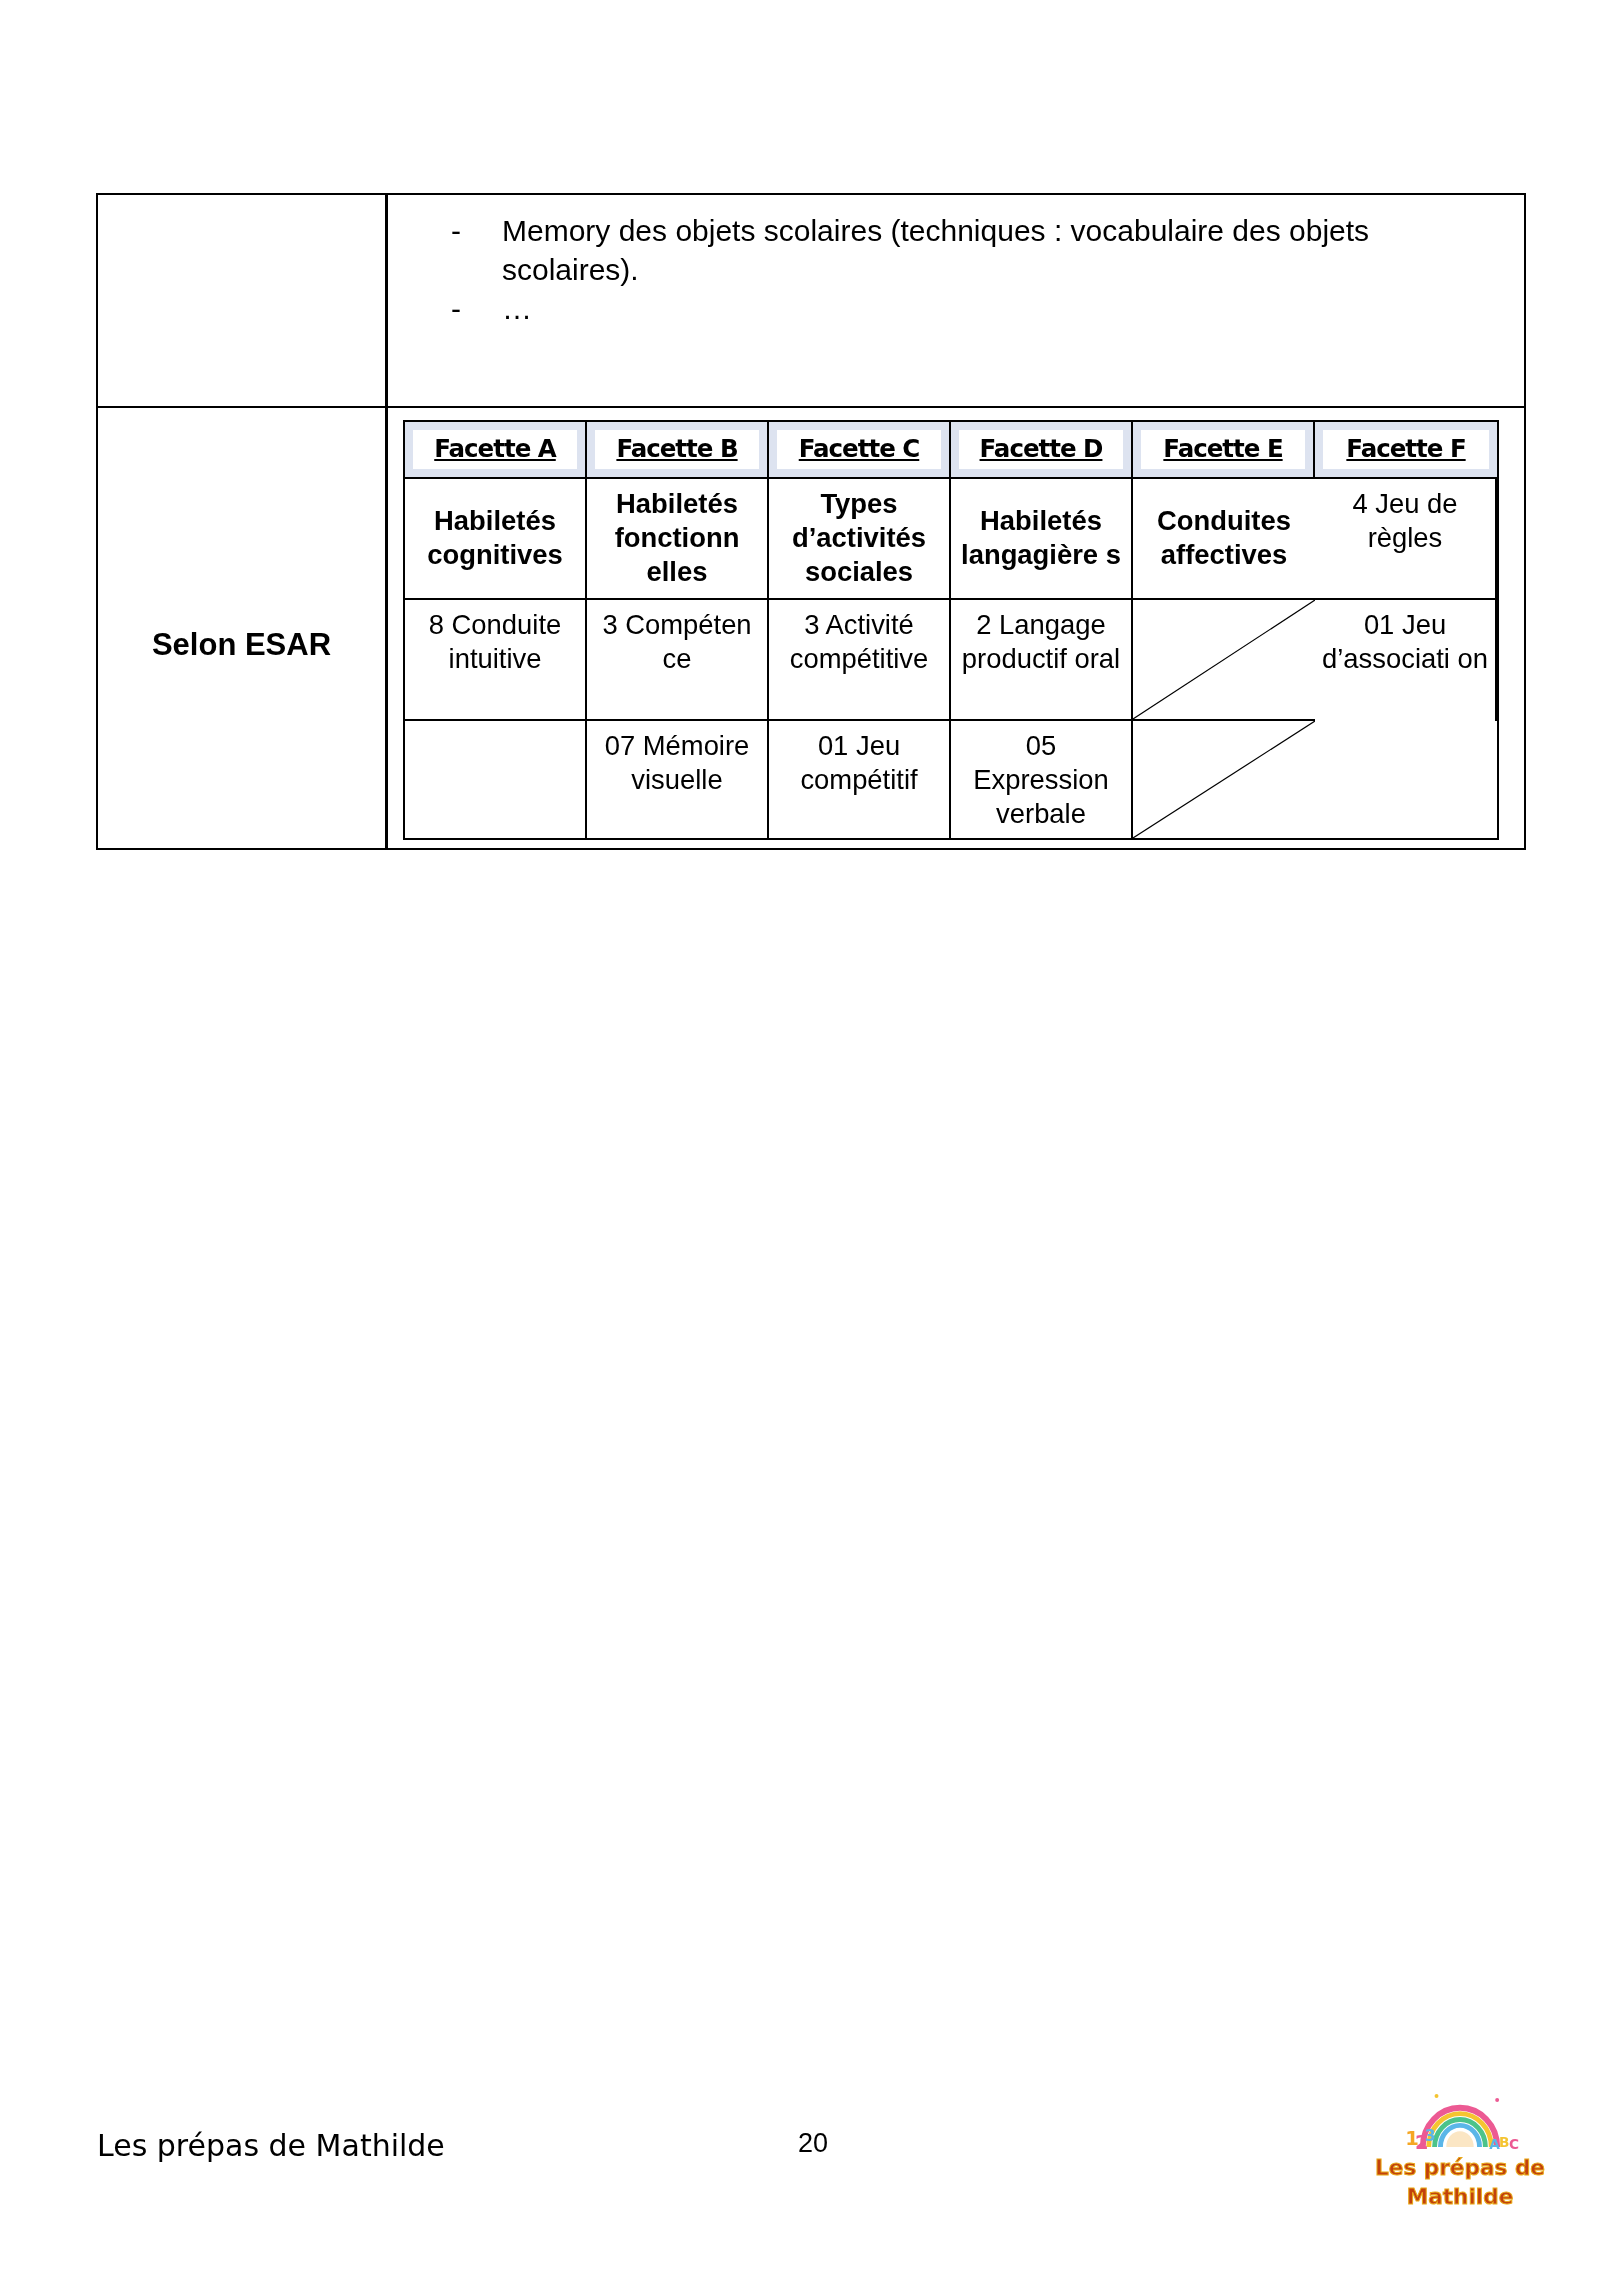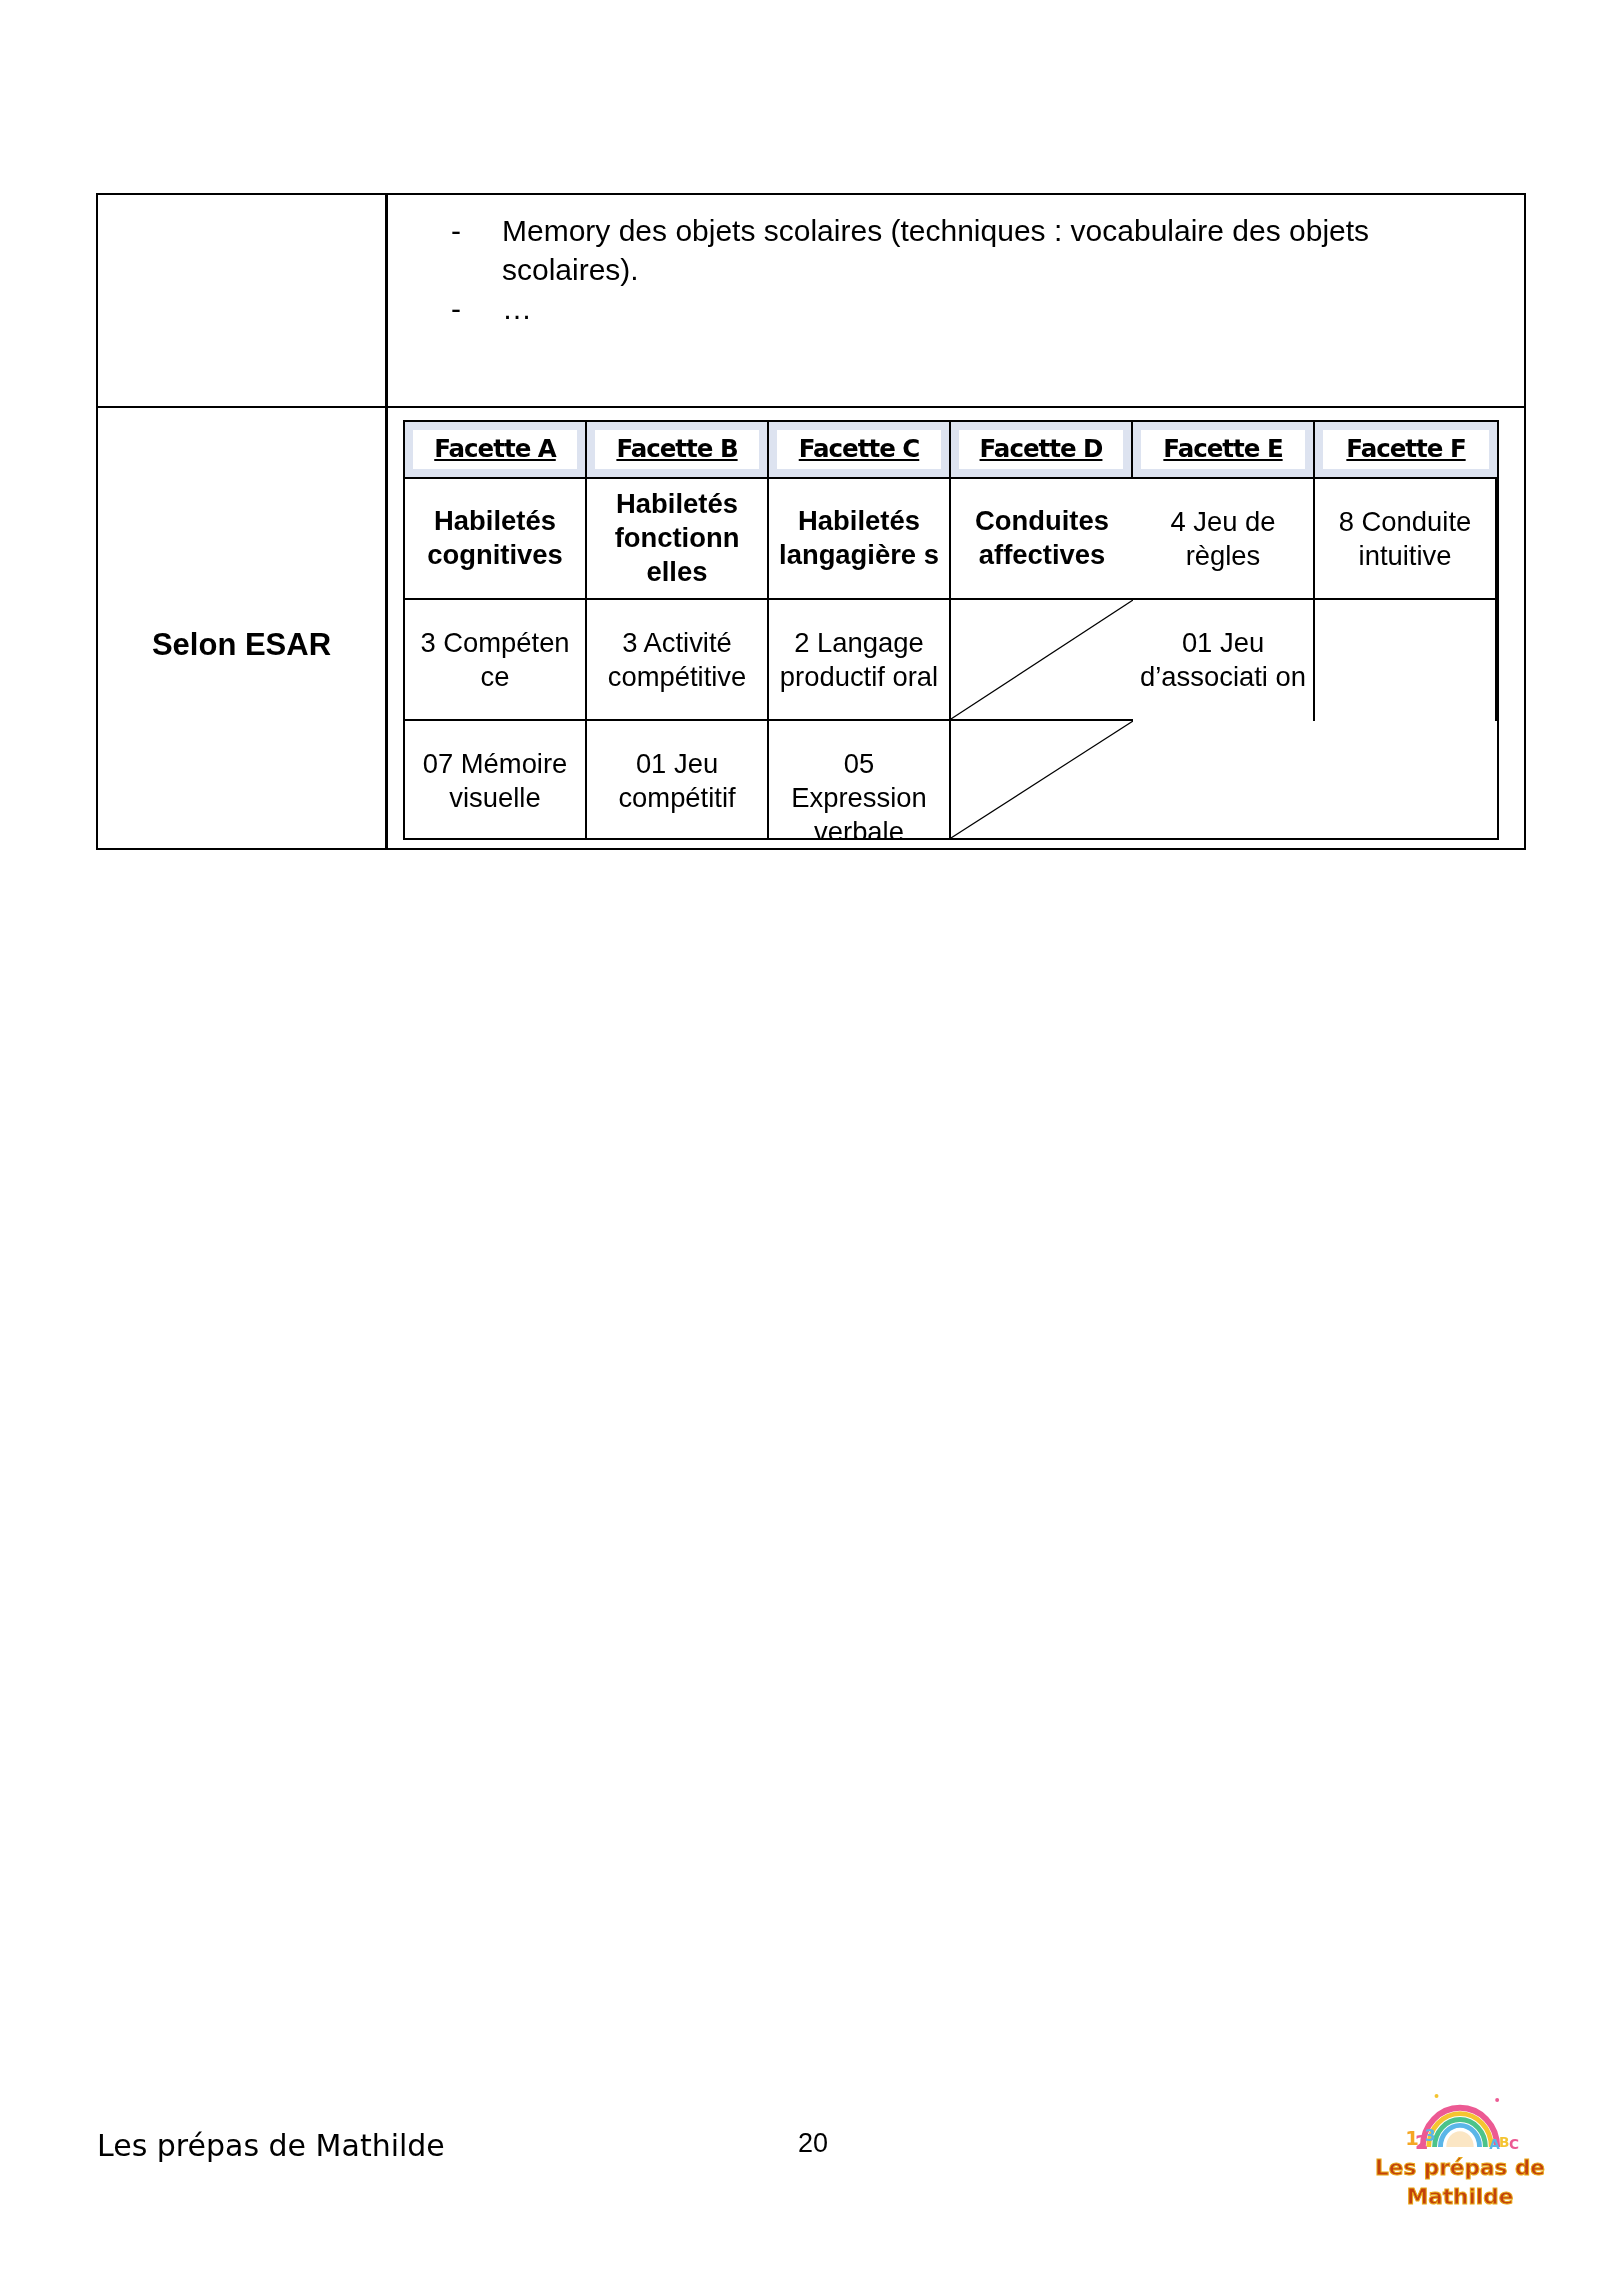--- a/index.html
+++ b/index.html
@@ -28,21 +28,21 @@
     .cell { border-right: 2px solid #000; border-bottom: 2px solid #000; box-sizing: border-box;
             display: flex; justify-content: center; text-align: center; font-size: 27.4px; line-height: 34px;
             padding: 3.9px 5.9px; position: relative; overflow: hidden; }
     .cell.last-col { border-right: none; }
     .cell.last-row { border-bottom: none; }
     .cell.head { background: #dde3f0; align-items: center; padding: 8px; border-bottom: 2.9px solid #000; }
     .head-inner { background: #fff; width: 100%; height: 100%; display: flex; align-items: center;
                   justify-content: center; font-family: "DejaVu Sans", sans-serif; font-weight: bold;
                   font-size: 24.5px; text-decoration: underline; letter-spacing: -1px; }
     .cell.sub { font-weight: bold; align-items: center; border-bottom: 2.9px solid #000; }
-    .cell.val { align-items: flex-start; padding-top: 26px; }
+    .cell.val { align-items: flex-start; padding-top: 8px; }
     .slash { position: absolute; inset: 0; }
 
     .footer-left { position: absolute; left: 97px; top: 2128px; font-family: "DejaVu Sans", sans-serif;
                    font-size: 30px; }
     .footer-page { position: absolute; left: 798px; top: 2128px; font-size: 27px; }
     .logo { position: absolute; left: 1372px; top: 2086px; width: 176px; height: 137px; }
     .logo-text { position: absolute; left: 0; width: 176px; text-align: center; color: #c2410c;
                  font-family: "DejaVu Sans", sans-serif; font-weight: bold; font-size: 21.6px;
                  line-height: 29px; top: 67px; -webkit-text-stroke: 1px #e8a919; }
   </style>
@@ -84,20 +84,21 @@
         </div>
       <div class="cell head">
           <div class="head-inner">Facette E</div>
         </div>
       <div class="cell head last-col">
           <div class="head-inner">Facette F</div>
         </div>
 
       <div class="cell sub">Habiletés cognitives</div>
       <div class="cell sub">Habiletés fonctionn elles</div>
+      <div class="cell sub">Types d’activités sociales</div>
       <div class="cell sub">Habiletés langagière s</div>
       <div class="cell sub last-col">Conduites affectives</div>
 
       <div class="cell val">4 Jeu de règles</div>
       <div class="cell val">8 Conduite intuitive</div>
       <div class="cell val">3 Compéten ce</div>
       <div class="cell val">3 Activité compétitive</div>
       <div class="cell val">2 Langage productif oral</div>
       <div class="cell val last-col">
         <svg class="slash" viewBox="0 0 100 100" preserveAspectRatio="none" width="100%" height="100%">

